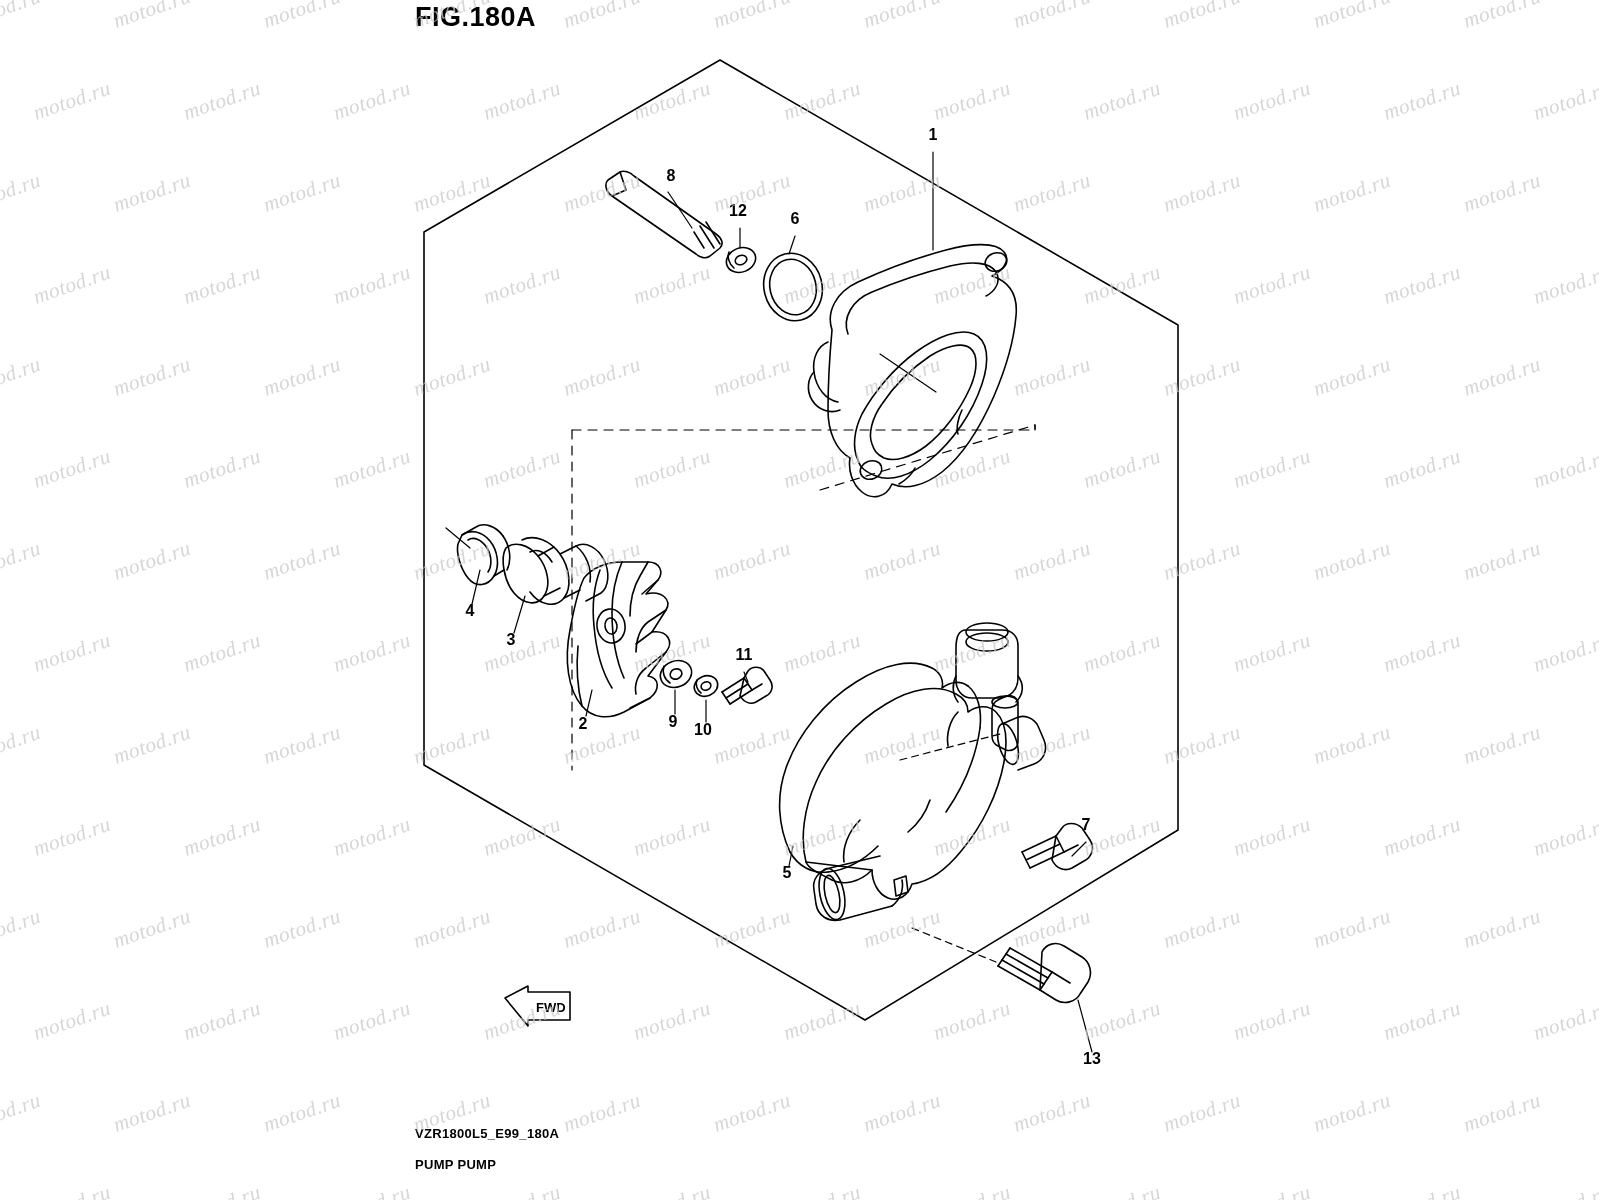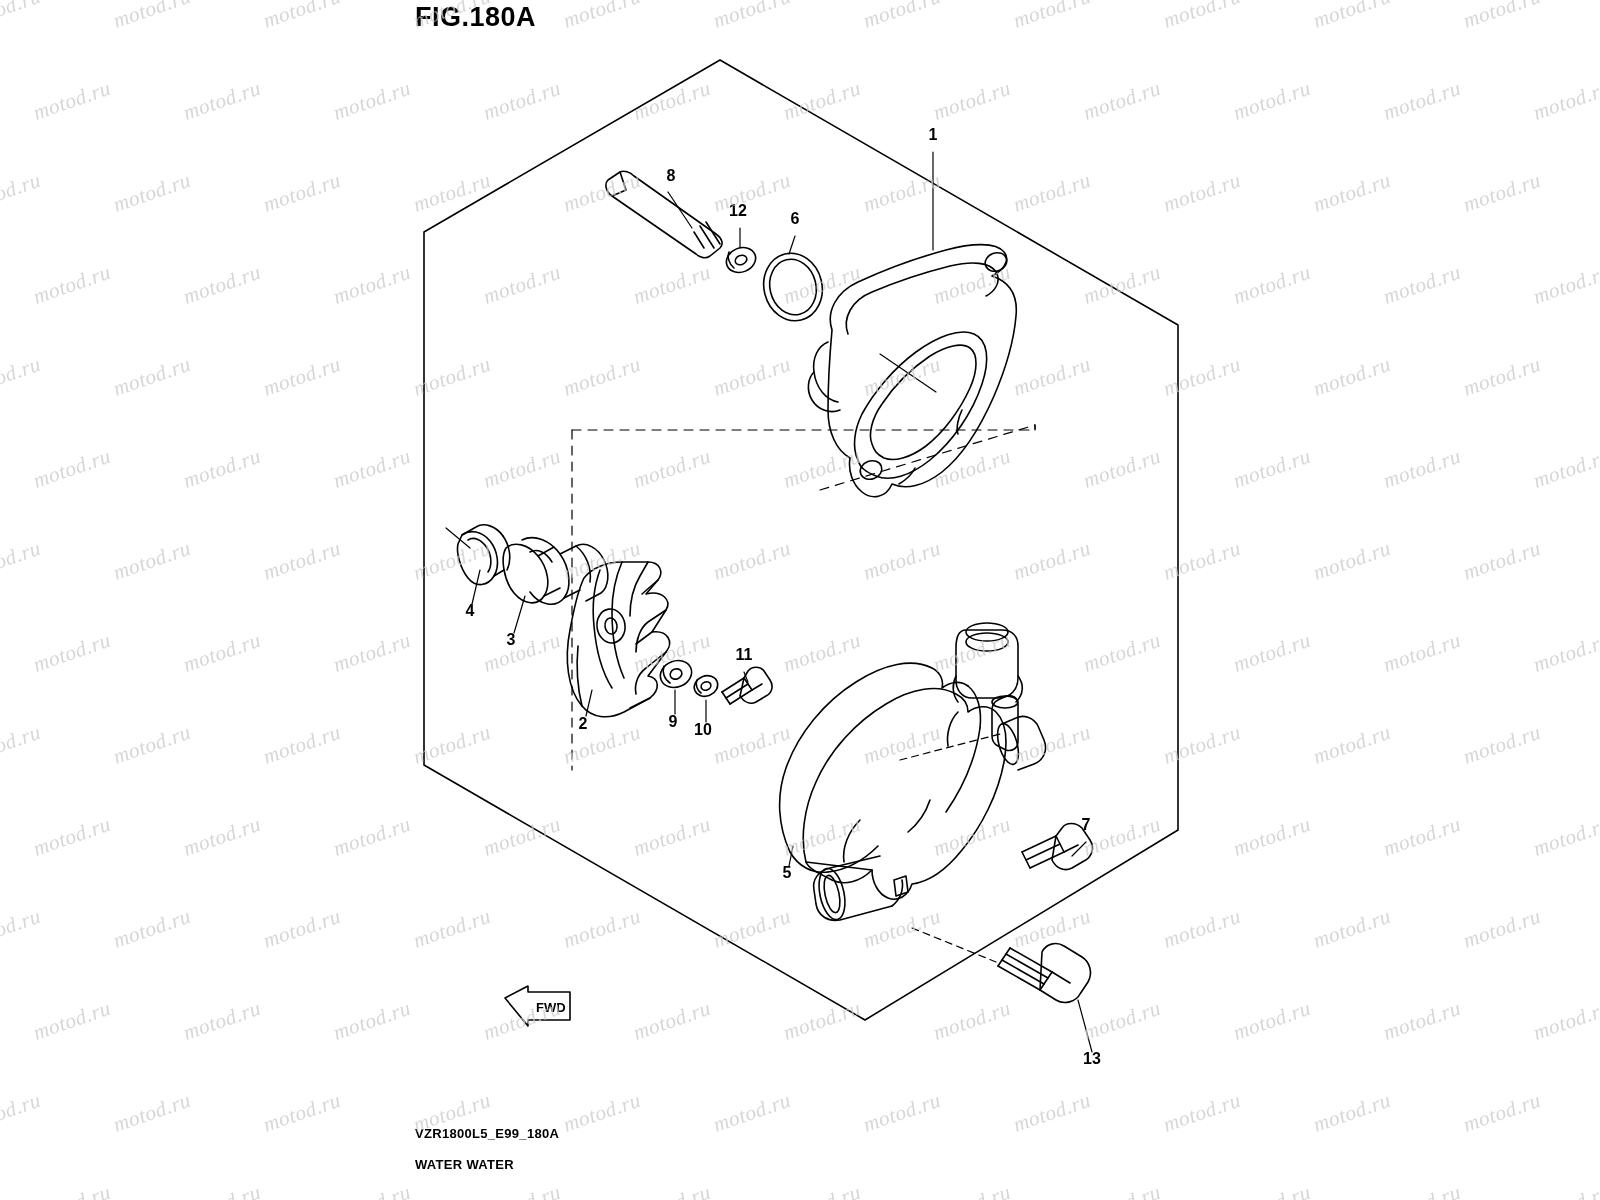--- a/index.html
+++ b/index.html
@@ -503,15 +503,15 @@
         <text x="703" y="735" class="cal" text-anchor="middle">10</text>
         <text x="744" y="660" class="cal" text-anchor="middle">11</text>
         <text x="787" y="878" class="cal" text-anchor="middle">5</text>
         <text x="1086" y="830" class="cal" text-anchor="middle">7</text>
         <text x="1092" y="1064" class="cal" text-anchor="middle">13</text>
       </g>
     <text class="fwd" x="536" y="1012">FWD</text>
   </svg>
 
   <div id="footer-code">VZR1800L5_E99_180A</div>
-  <div id="footer-name">WATER WATER</div>
+  <div id="footer-name">PUMP PUMP</div>
 
 </div>
 
 </body></html>

